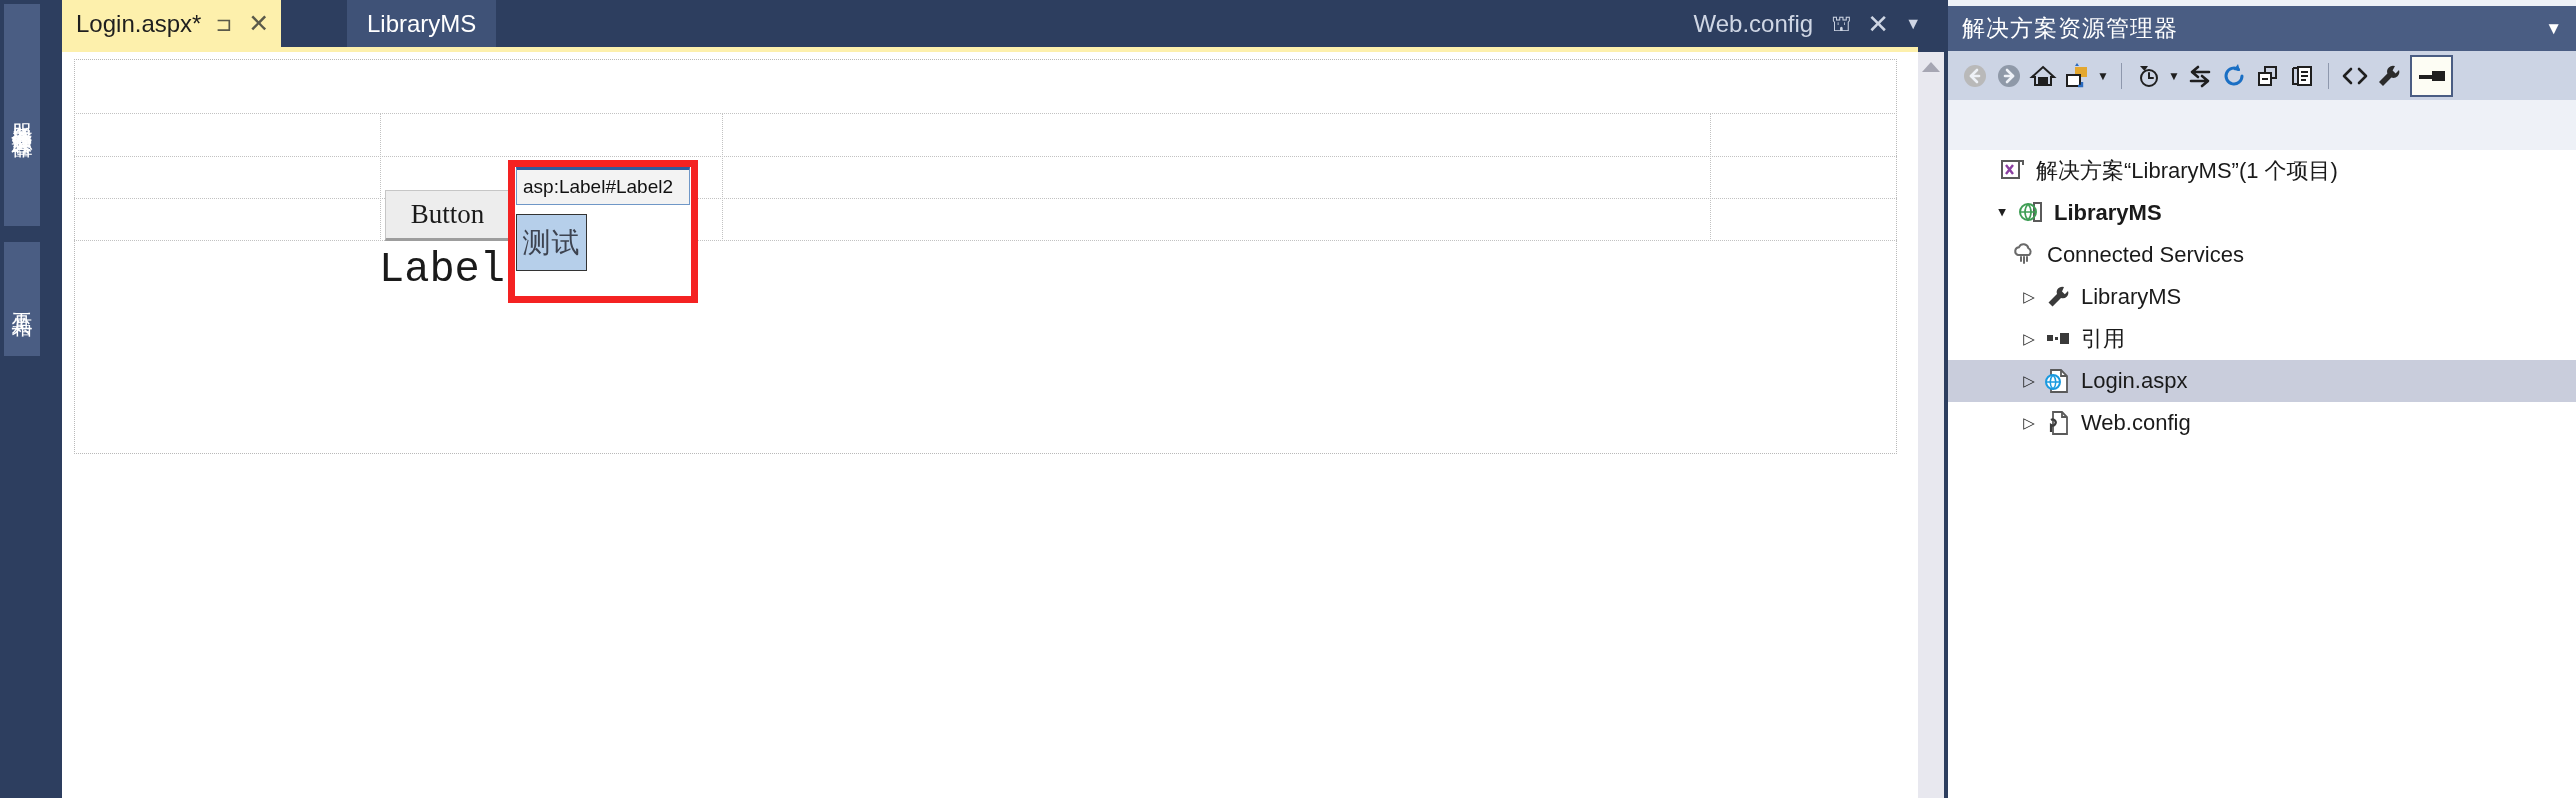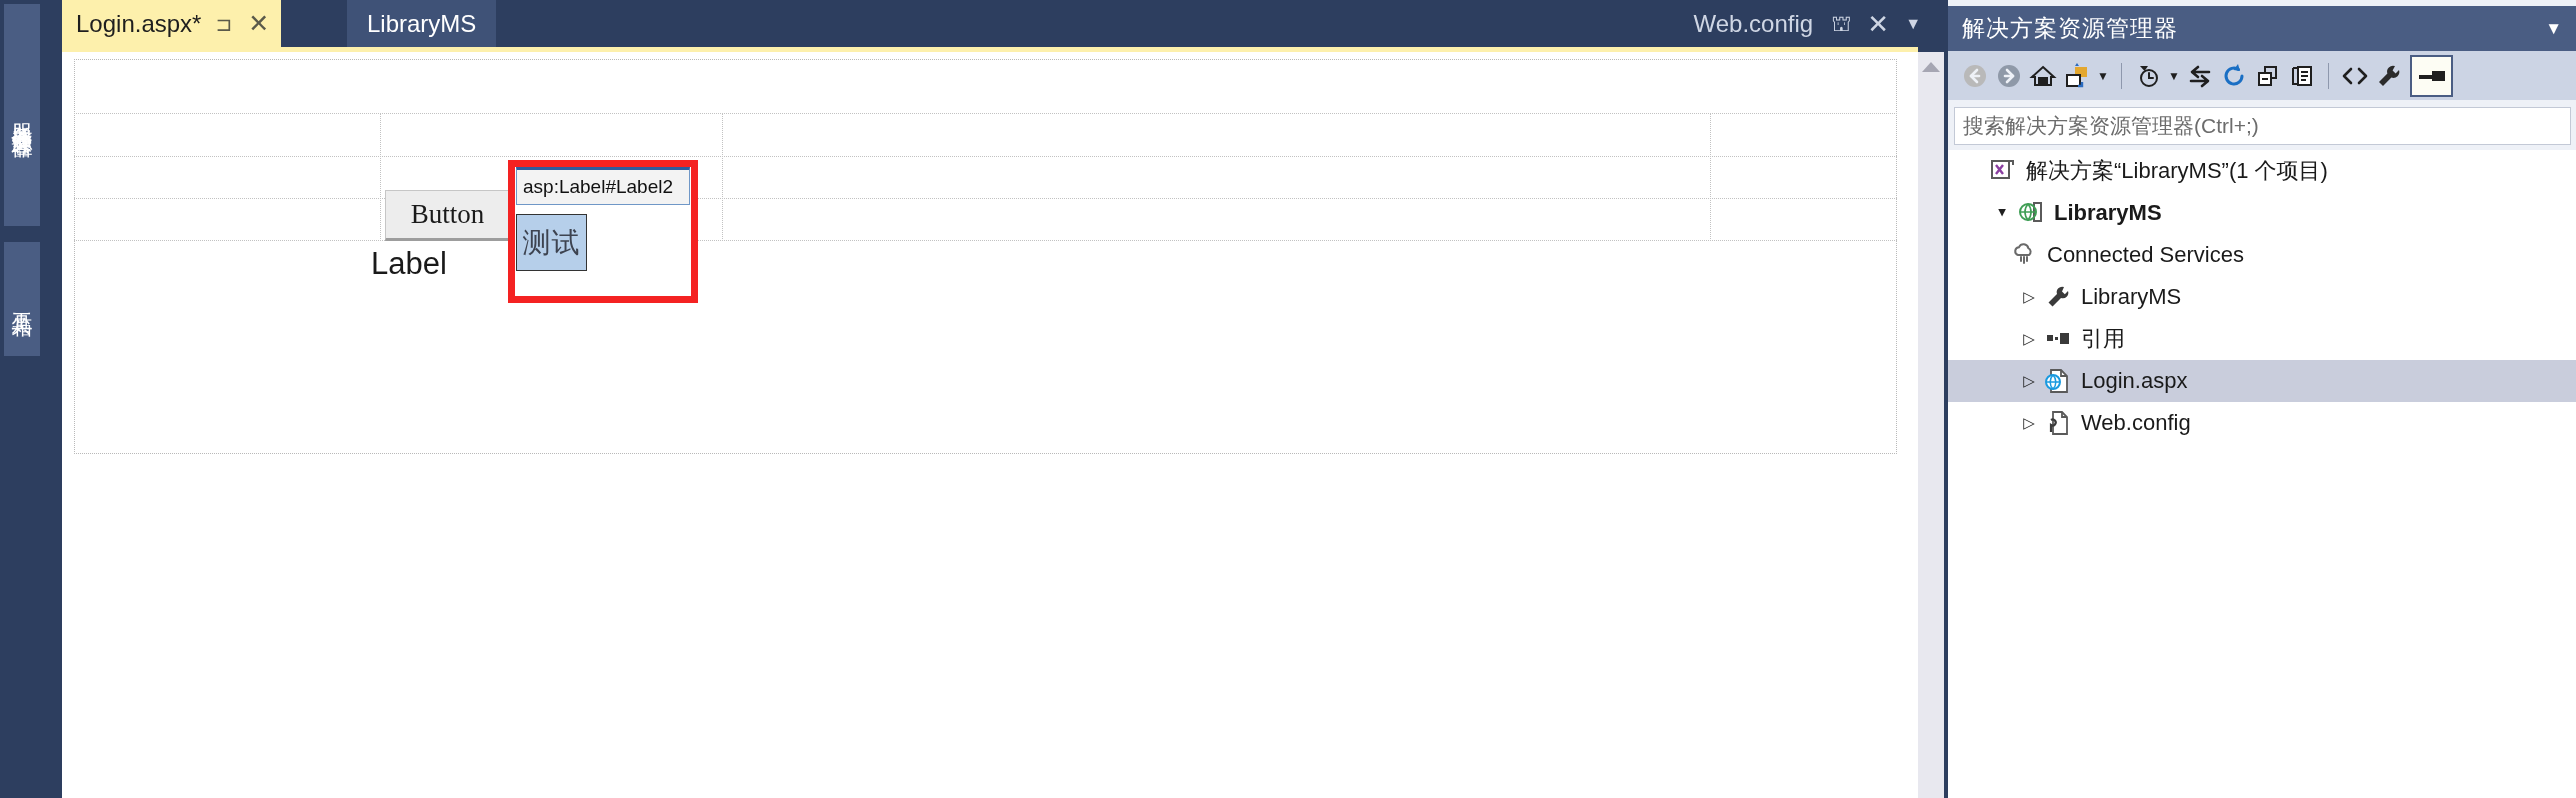--- a/index.html
+++ b/index.html
@@ -188,23 +188,23 @@
     justify-content: center;
     font-family: "Liberation Serif", serif;
     font-size: 27px;
     color: #1a1a1a;
     cursor: pointer;
   }
 
   
   #lbl-label {
     position: absolute;
-    left: 309px; top: 194px;
-    font-family: Liberation Sans, sans-serif;
-    font-size: 31px;
+    left: 317px; top: 194px;
+    font-family: Liberation Mono, monospace;
+    font-size: 42px;
     color: #1a1a1a;
   }
 
   
   #red-box {
     position: absolute;
     left: 446px; top: 108px;
     width: 190px; height: 143px;
     border: 7px solid #f42222;
     box-sizing: border-box;
@@ -525,26 +525,23 @@
       </svg>
     </div>
     <div id="se-tb-preview">
       <svg width="30" height="22" viewBox="0 0 30 22" aria-hidden="true">
         <rect x="2" y="10" width="26" height="4" fill="#1f1f1f"></rect>
         <rect x="15" y="6" width="13" height="10" fill="#1f1f1f"></rect>
       </svg>
     </div>
   </div>
 
-  <div id="se-search">
-    <input id="se-search-input" type="text" placeholder="搜索解决方案资源管理器(Ctrl+;)" style="">
-  </div>
 
   <div id="se-tree">
-      <div class="tree-row" style="padding-left: 14px;">
+      <div class="tree-row" style="padding-left: 24px;">
         <span class="tw-arrow"></span>
         <span class="tw-icon">
           <svg width="26" height="26" viewBox="0 0 26 26">
             <rect x="2" y="3" width="17" height="17" fill="#ffffff" stroke="#5a5a5a" stroke-width="2"></rect>
             <path d="M6 7 L13 16 M13 7 L6 16" stroke="#8a3fa0" stroke-width="2.4"></path>
             <path d="M19 3 h4 v4" fill="none" stroke="#5a5a5a" stroke-width="2"></path>
           </svg>
         </span>
         <span class="tw-text">解决方案“LibraryMS”(1 个项目)</span>
       </div>

